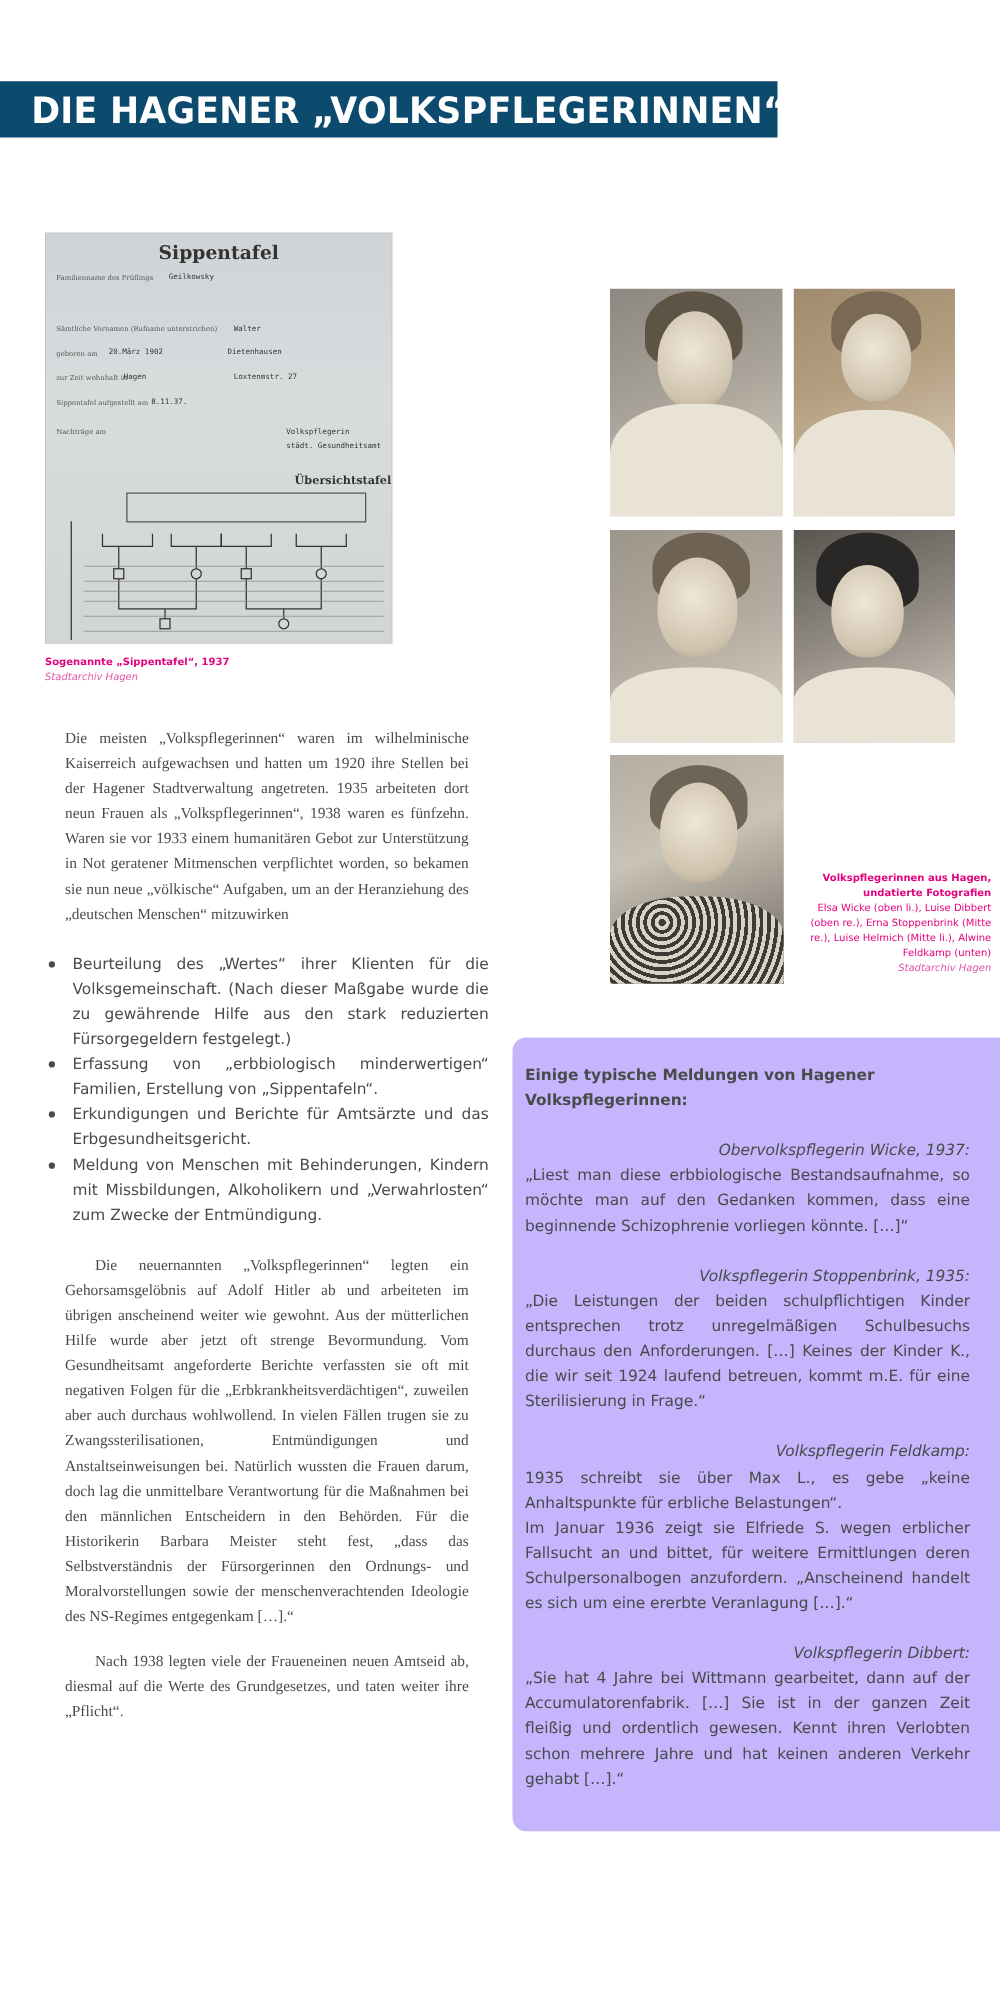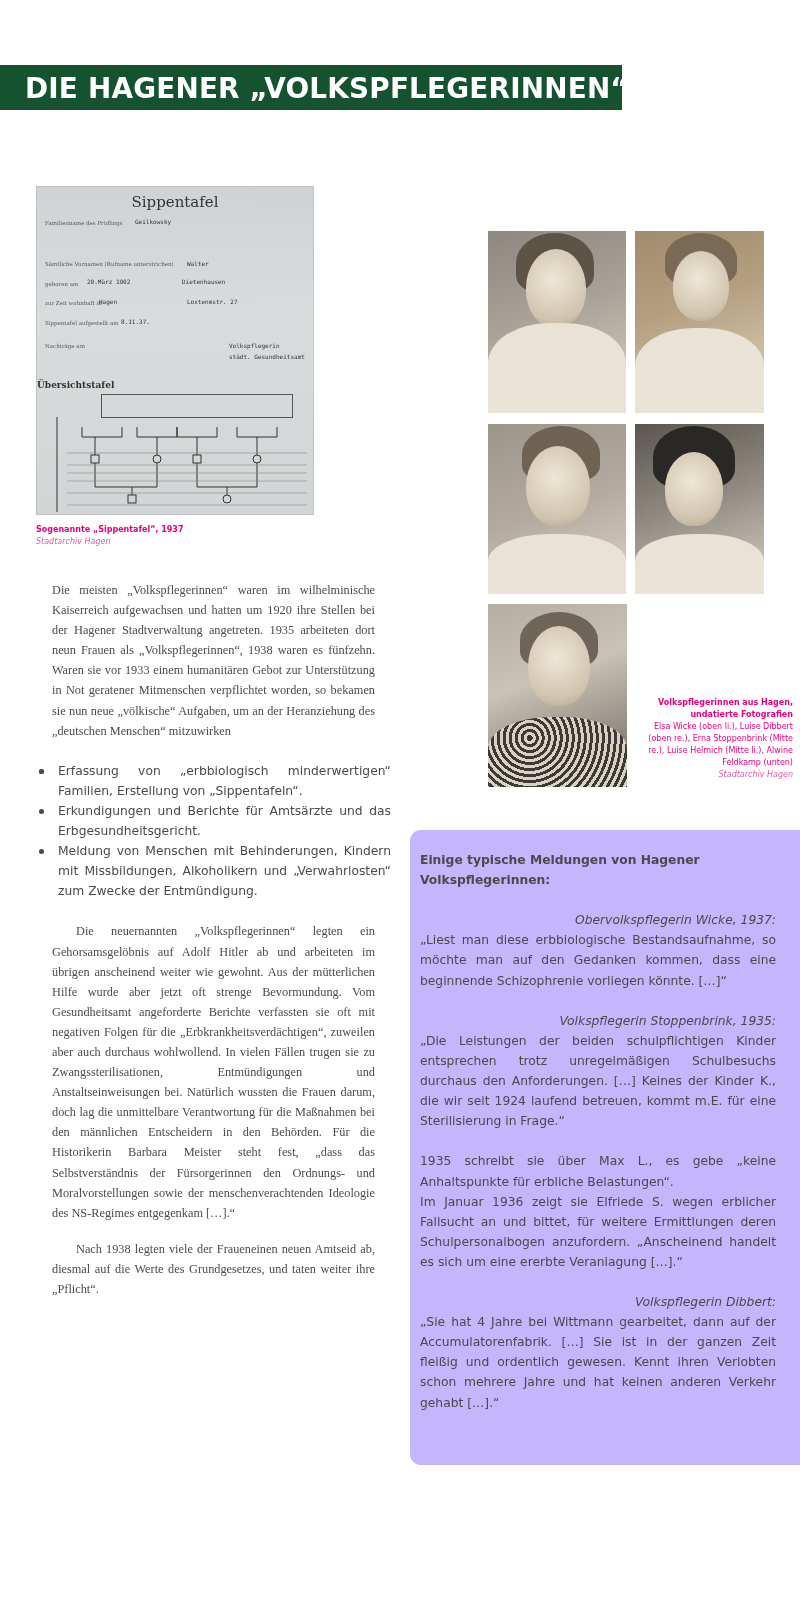--- a/index.html
+++ b/index.html
@@ -1,33 +1,33 @@
 <!DOCTYPE html>
 <html><head>
   <meta charset="utf-8">
   <style>
     html, body { margin: 0; padding: 0; background: #ffffff; }
     body { width: 800px; height: 1600px; position: relative; overflow: hidden;
            font-family: "DejaVu Sans", sans-serif; color: #4a4a4a; }
     .title-bar { position: absolute; left: 0; top: 65px; width: 622px; height: 45px;
-                 background: #14532d; }
+                 background: #0c4a6e; }
     .title-bar h1 { margin: 0; padding-left: 26px; line-height: 46px; color: #fff;
                     font-family: "DejaVu Sans", sans-serif; font-weight: bold; font-size: 29px;
                     letter-spacing: 0.2px; transform: scaleX(0.96); transform-origin: left center;
                     white-space: nowrap; }
 
     
     .doc-img { position: absolute; left: 36px; top: 186px; width: 276px; height: 327px;
                background: linear-gradient(180deg, #cfd3d6 0%, #d9dcdd 40%, #d2d5d6 100%);
                border: 1px solid #bfc3c5; overflow: hidden; }
     .doc-img .d-title { position: absolute; left: 0; right: 0; top: 6px; text-align: center;
-                        font-family: "DejaVu Serif", serif; font-weight: normal; font-size: 15px; color: #333; }
+                        font-family: "DejaVu Serif", serif; font-weight: bold; font-size: 15px; color: #333; }
     .doc-img .d-line { position: absolute; left: 8px; font-family: "DejaVu Serif", serif; font-size: 5.5px; color: #555; white-space: nowrap; }
     .doc-img .d-val { position: absolute; font-family: "DejaVu Sans Mono", monospace; font-size: 6px; color: #333; white-space: nowrap; }
-    .doc-img .d-sub { position: absolute; left: 0; right: 0; top: 193px; text-align: left;
+    .doc-img .d-sub { position: absolute; left: 0; right: 0; top: 193px; text-align: right;
                       font-family: "DejaVu Serif", serif; font-weight: bold; font-size: 9px; color: #333; }
     .doc-img .legend-box { position: absolute; left: 64px; top: 207px; width: 190px; height: 22px; border: 1px solid #555; }
     .doc-img svg { position: absolute; left: 0; top: 0; }
 
     .caption { position: absolute; font-size: 8px; line-height: 12px; color: #e5007d; }
     .caption .cap-bold { font-weight: bold; display: block; }
     .caption .cap-src { font-style: italic; display: block; color: #e05aa5; }
     .caption .cap-body { display: block; }
 
     .body-text { position: absolute; font-size: 12.3px; line-height: 20.1px; color: #4a4a4a; text-align: justify; }
@@ -103,21 +103,21 @@
 </div>
 
 <div class="caption" style="left:36px;top:524px;width:280px;">
   <span class="cap-bold">Sogenannte „Sippentafel“, 1937</span>
   <span class="cap-src">Stadtarchiv Hagen</span>
 </div>
 
 <div class="body-text" style="left:36px;top:564px;width:355px;">
   <p>Die meisten „Volkspflegerinnen“ waren im wilhelminische Kaiserreich aufgewachsen und hatten um 1920 ihre Stellen bei der Hagener Stadtverwaltung angetreten. 1935 arbeiteten dort neun Frauen als „Volkspflegerinnen“, 1938 waren es fünfzehn. Waren sie vor 1933 einem humanitären Gebot zur Unterstützung in Not geratener Mitmenschen verpflichtet worden, so bekamen sie nun neue „völkische“ Aufgaben, um an der Heranziehung des „deutschen Menschen“ mitzuwirken</p>
   <ul class="bullets" style="margin-top:20px;">
-    <li><span class="dot"></span></li>
+    <li><span class="dot"></span><span>Beurteilung des „Wertes“ ihrer Klienten für die Volksgemeinschaft. (Nach dieser Maßgabe wurde die zu gewährende Hilfe aus den stark reduzierten Fürsorgegeldern festgelegt.)</span></li>
     <li><span class="dot"></span><span>Erfassung von „erbbiologisch minderwertigen“ Familien, Erstellung von „Sippentafeln“.</span></li>
     <li><span class="dot"></span><span>Erkundigungen und Berichte für Amtsärzte und das Erbgesundheitsgericht.</span></li>
     <li><span class="dot"></span><span>Meldung von Menschen mit Behinderungen, Kindern mit Missbildungen, Alkoholikern und „Verwahrlosten“ zum Zwecke der Entmündigung.</span></li>
   </ul>
   <p class="indent" style="margin-top:20px;">Die neuernannten „Volkspflegerinnen“ legten ein Gehorsamsgelöbnis auf Adolf Hitler ab und arbeiteten im übrigen anscheinend weiter wie gewohnt. Aus der mütterlichen Hilfe wurde aber jetzt oft strenge Bevormundung. Vom Gesundheitsamt angeforderte Berichte verfassten sie oft mit negativen Folgen für die „Erbkrankheitsverdächtigen“, zuweilen aber auch durchaus wohlwollend. In vielen Fällen trugen sie zu Zwangssterilisationen, Entmündigungen und Anstaltseinweisungen bei. Natürlich wussten die Frauen darum, doch lag die unmittelbare Verantwortung für die Maßnahmen bei den männlichen Entscheidern in den Behörden. Für die Historikerin Barbara Meister steht fest, „dass das Selbstverständnis der Fürsorgerinnen den Ordnungs- und Moralvorstellungen sowie der menschenverachtenden Ideologie des NS-Regimes entgegenkam […].“</p>
   <p class="indent">Nach 1938 legten viele der Fraueneinen neuen Amtseid ab, diesmal auf die Werte des Grundgesetzes, und taten weiter ihre „Pflicht“.</p>
 </div>
 
 <div class="photo ph1">
   <div class="hair" style="left:28px;top:2px;width:78px;height:60px;"></div>
@@ -160,20 +160,21 @@
       <p class="q-author">Obervolkspflegerin Wicke, 1937:</p>
       <p>„Liest man diese erbbiologische Bestandsaufnahme, so möchte man auf den Gedanken kommen, dass eine beginnende Schizophrenie vorliegen könnte. […]“</p>
     </div>
 
     <div class="q-block">
       <p class="q-author">Volkspflegerin Stoppenbrink, 1935:</p>
       <p>„Die Leistungen der beiden schulpflichtigen Kinder entsprechen trotz unregelmäßigen Schulbesuchs durchaus den Anforderungen. […] Keines der Kinder K., die wir seit 1924 laufend betreuen, kommt m.E. für eine Sterilisierung in Frage.“</p>
     </div>
 
     <div class="q-block">
+      <p class="q-author">Volkspflegerin Feldkamp:</p>
       <p>1935 schreibt sie über Max L., es gebe „keine Anhaltspunkte für erbliche Belastungen“.</p>
       <p>Im Januar 1936 zeigt sie Elfriede S. wegen erblicher Fallsucht an und bittet, für weitere Ermittlungen deren Schulpersonalbogen anzufordern. „Anscheinend handelt es sich um eine ererbte Veranlagung […].“</p>
     </div>
 
     <div class="q-block">
       <p class="q-author">Volkspflegerin Dibbert:</p>
       <p>„Sie hat 4 Jahre bei Wittmann gearbeitet, dann auf der Accumulatorenfabrik. […] Sie ist in der ganzen Zeit fleißig und ordentlich gewesen. Kennt ihren Verlobten schon mehrere Jahre und hat keinen anderen Verkehr gehabt […].“</p>
     </div>
   </div>
 </div>

